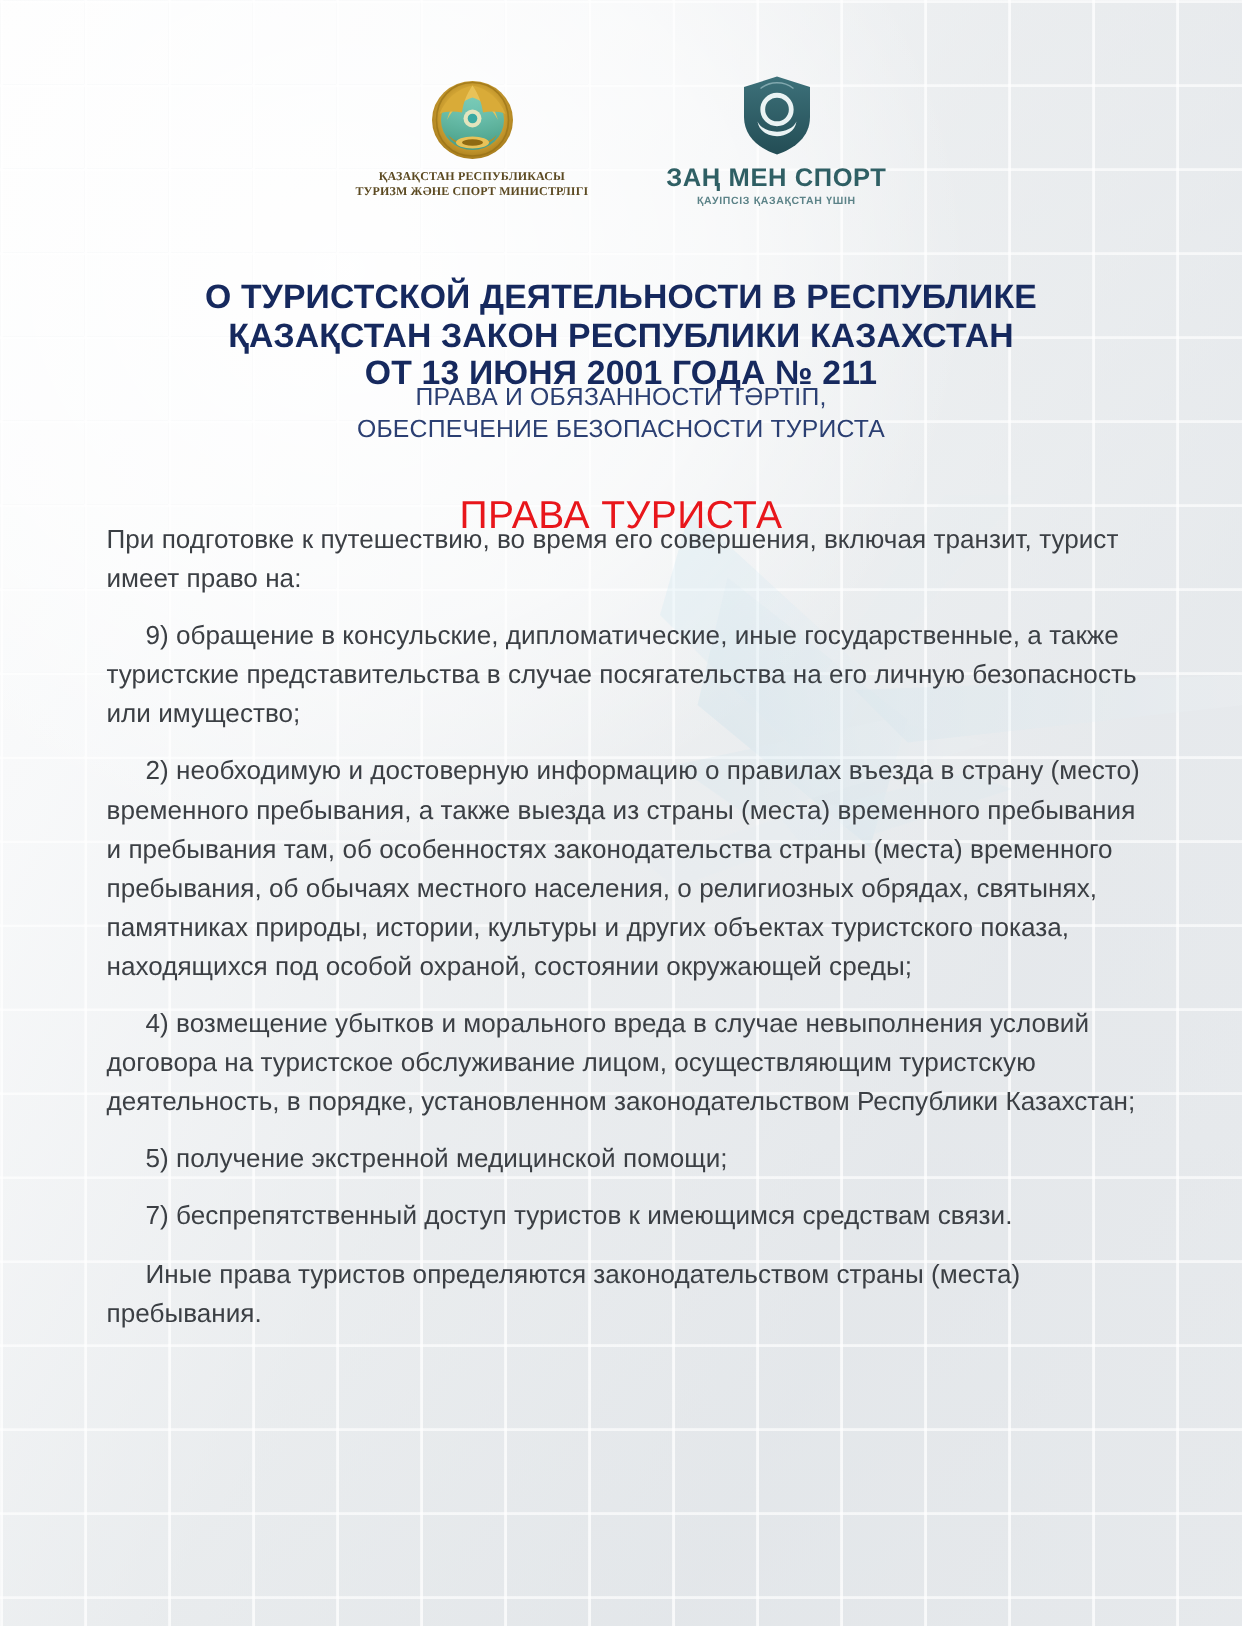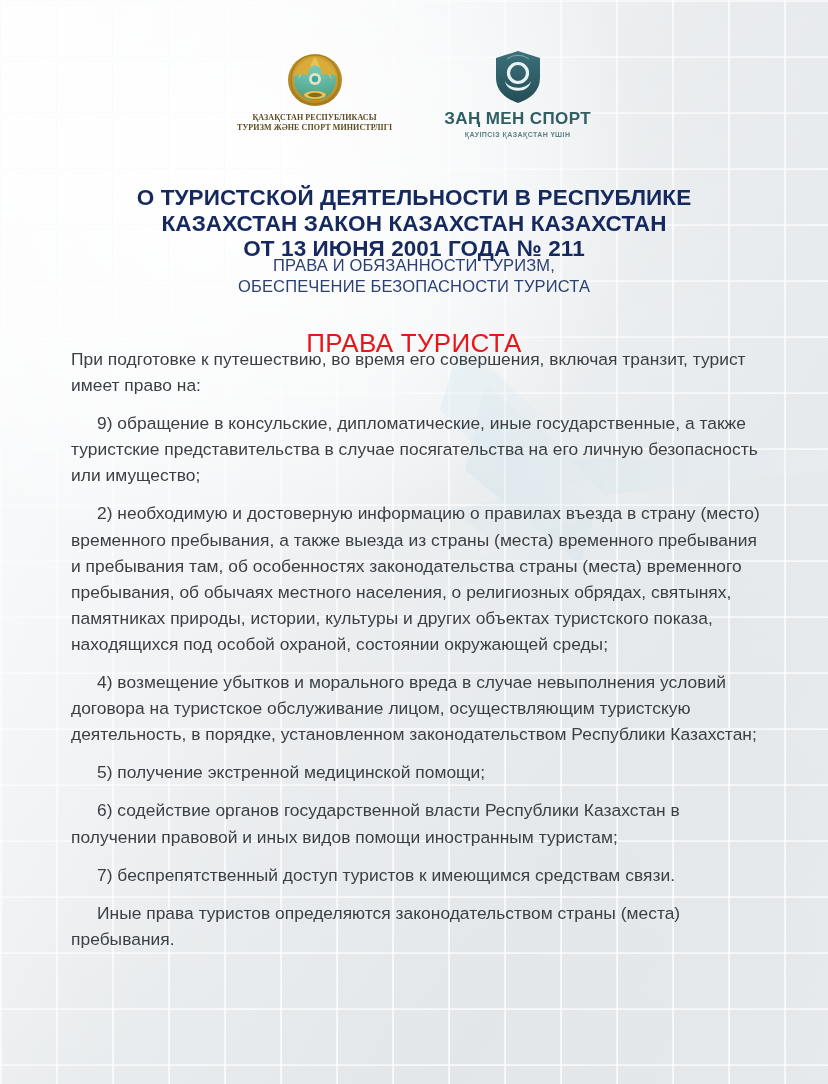--- a/index.html
+++ b/index.html
@@ -289,35 +289,34 @@
         <path d="M13 9 A18 18 0 0 1 35 9" fill="none" stroke="#9fc1c6" stroke-width="1" opacity="0.7"></path>
       </svg>
       <div class="shield-title">ЗАҢ МЕН СПОРТ</div>
       <div class="shield-sub">ҚАУІПСІЗ ҚАЗАҚСТАН ҮШІН</div>
     </div>
 
   </div>
 
   <h1 class="doc-title">
     <span class="ln">О ТУРИСТСКОЙ ДЕЯТЕЛЬНОСТИ В РЕСПУБЛИКЕ</span>
-    <span class="ln">КАЗАХСТАН ЗАКОН КАЗАХСТАН КАЗАХСТАН</span>
+    <span class="ln">ҚАЗАҚСТАН ЗАКОН РЕСПУБЛИКИ КАЗАХСТАН</span>
     <span class="ln">ОТ 13 ИЮНЯ 2001 ГОДА № 211</span>
   </h1>
 
   <h2 class="doc-subtitle">
-    <span class="ln">ПРАВА И ОБЯЗАННОСТИ ТУРИЗМ,</span>
+    <span class="ln">ПРАВА И ОБЯЗАННОСТИ ТӘРТІП,</span>
     <span class="ln">ОБЕСПЕЧЕНИЕ БЕЗОПАСНОСТИ ТУРИСТА</span>
   </h2>
 
   <h3 class="section-title">ПРАВА ТУРИСТА</h3>
 
   <div class="body-copy">
     <p>При подготовке к путешествию, во время его совершения, включая транзит, турист имеет право на:</p>
     <p class="indent">9) обращение в консульские, дипломатические, иные государственные, а также туристские представительства в случае посягательства на его личную безопасность или имущество;</p>
     <p class="indent">2) необходимую и достоверную информацию о правилах въезда в страну (место) временного пребывания, а также выезда из страны (места) временного пребывания и пребывания там, об особенностях законодательства страны (места) временного пребывания, об обычаях местного населения, о религиозных обрядах, святынях, памятниках природы, истории, культуры и других объектах туристского показа, находящихся под особой охраной, состоянии окружающей среды;</p>
     <p class="indent">4) возмещение убытков и морального вреда в случае невыполнения условий договора на туристское обслуживание лицом, осуществляющим туристскую деятельность, в порядке, установленном законодательством Республики Казахстан;</p>
     <p class="indent">5) получение экстренной медицинской помощи;</p>
-    <p class="indent">6) содействие органов государственной власти Республики Казахстан в получении правовой и иных видов помощи иностранным туристам;</p>
     <p class="indent">7) беспрепятственный доступ туристов к имеющимся средствам связи.</p>
     <p class="indent last">Иные права туристов определяются законодательством страны (места) пребывания.</p>
   </div>
 
 </div>
 
 </body></html>

